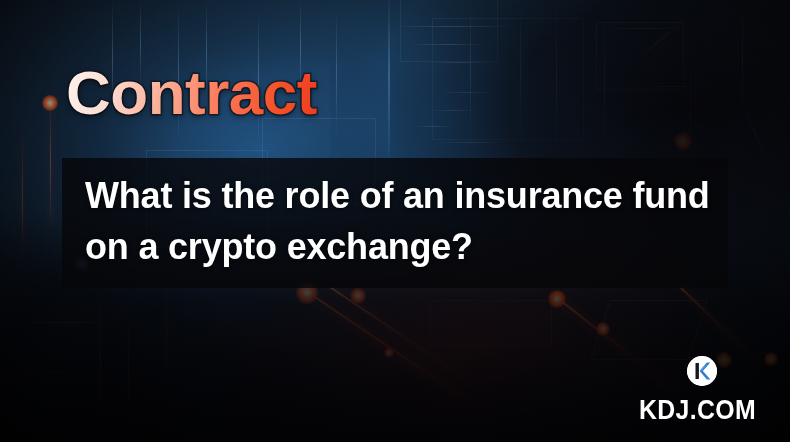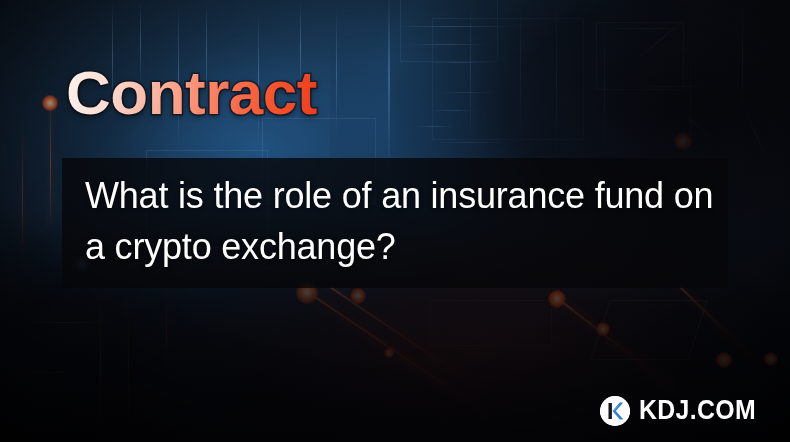--- a/index.html
+++ b/index.html
@@ -133,21 +133,21 @@
     width: 666px;
     height: 130px;
     background: rgba(6,6,9,0.80);
   }
   .headline {
     position: absolute;
     left: 85px;
     top: 170px;
     width: 630px;
     font-size: 36px;
-    font-weight: 400;
+    font-weight: 700;
     line-height: 51px;
     color: #ffffff;
     letter-spacing: -0.2px;
     text-shadow: 0 1px 4px rgba(0,0,0,0.6);
   }
 
   
   .accent-bar {
     position: absolute;
     left: 85px;
@@ -158,20 +158,21 @@
   }
 
   
   .logo {
     position: absolute;
     right: 24px;
     bottom: 16px;
     display: flex;
     align-items: center;
     gap: 9px;
+    flex-direction: column;
   }
   .logo-badge {
     width: 30px; height: 30px;
     border-radius: 50%;
     background: #ffffff;
     position: relative;
     flex: 0 0 auto;
     overflow: hidden;
   }
   .logo-badge svg { display: block; }

